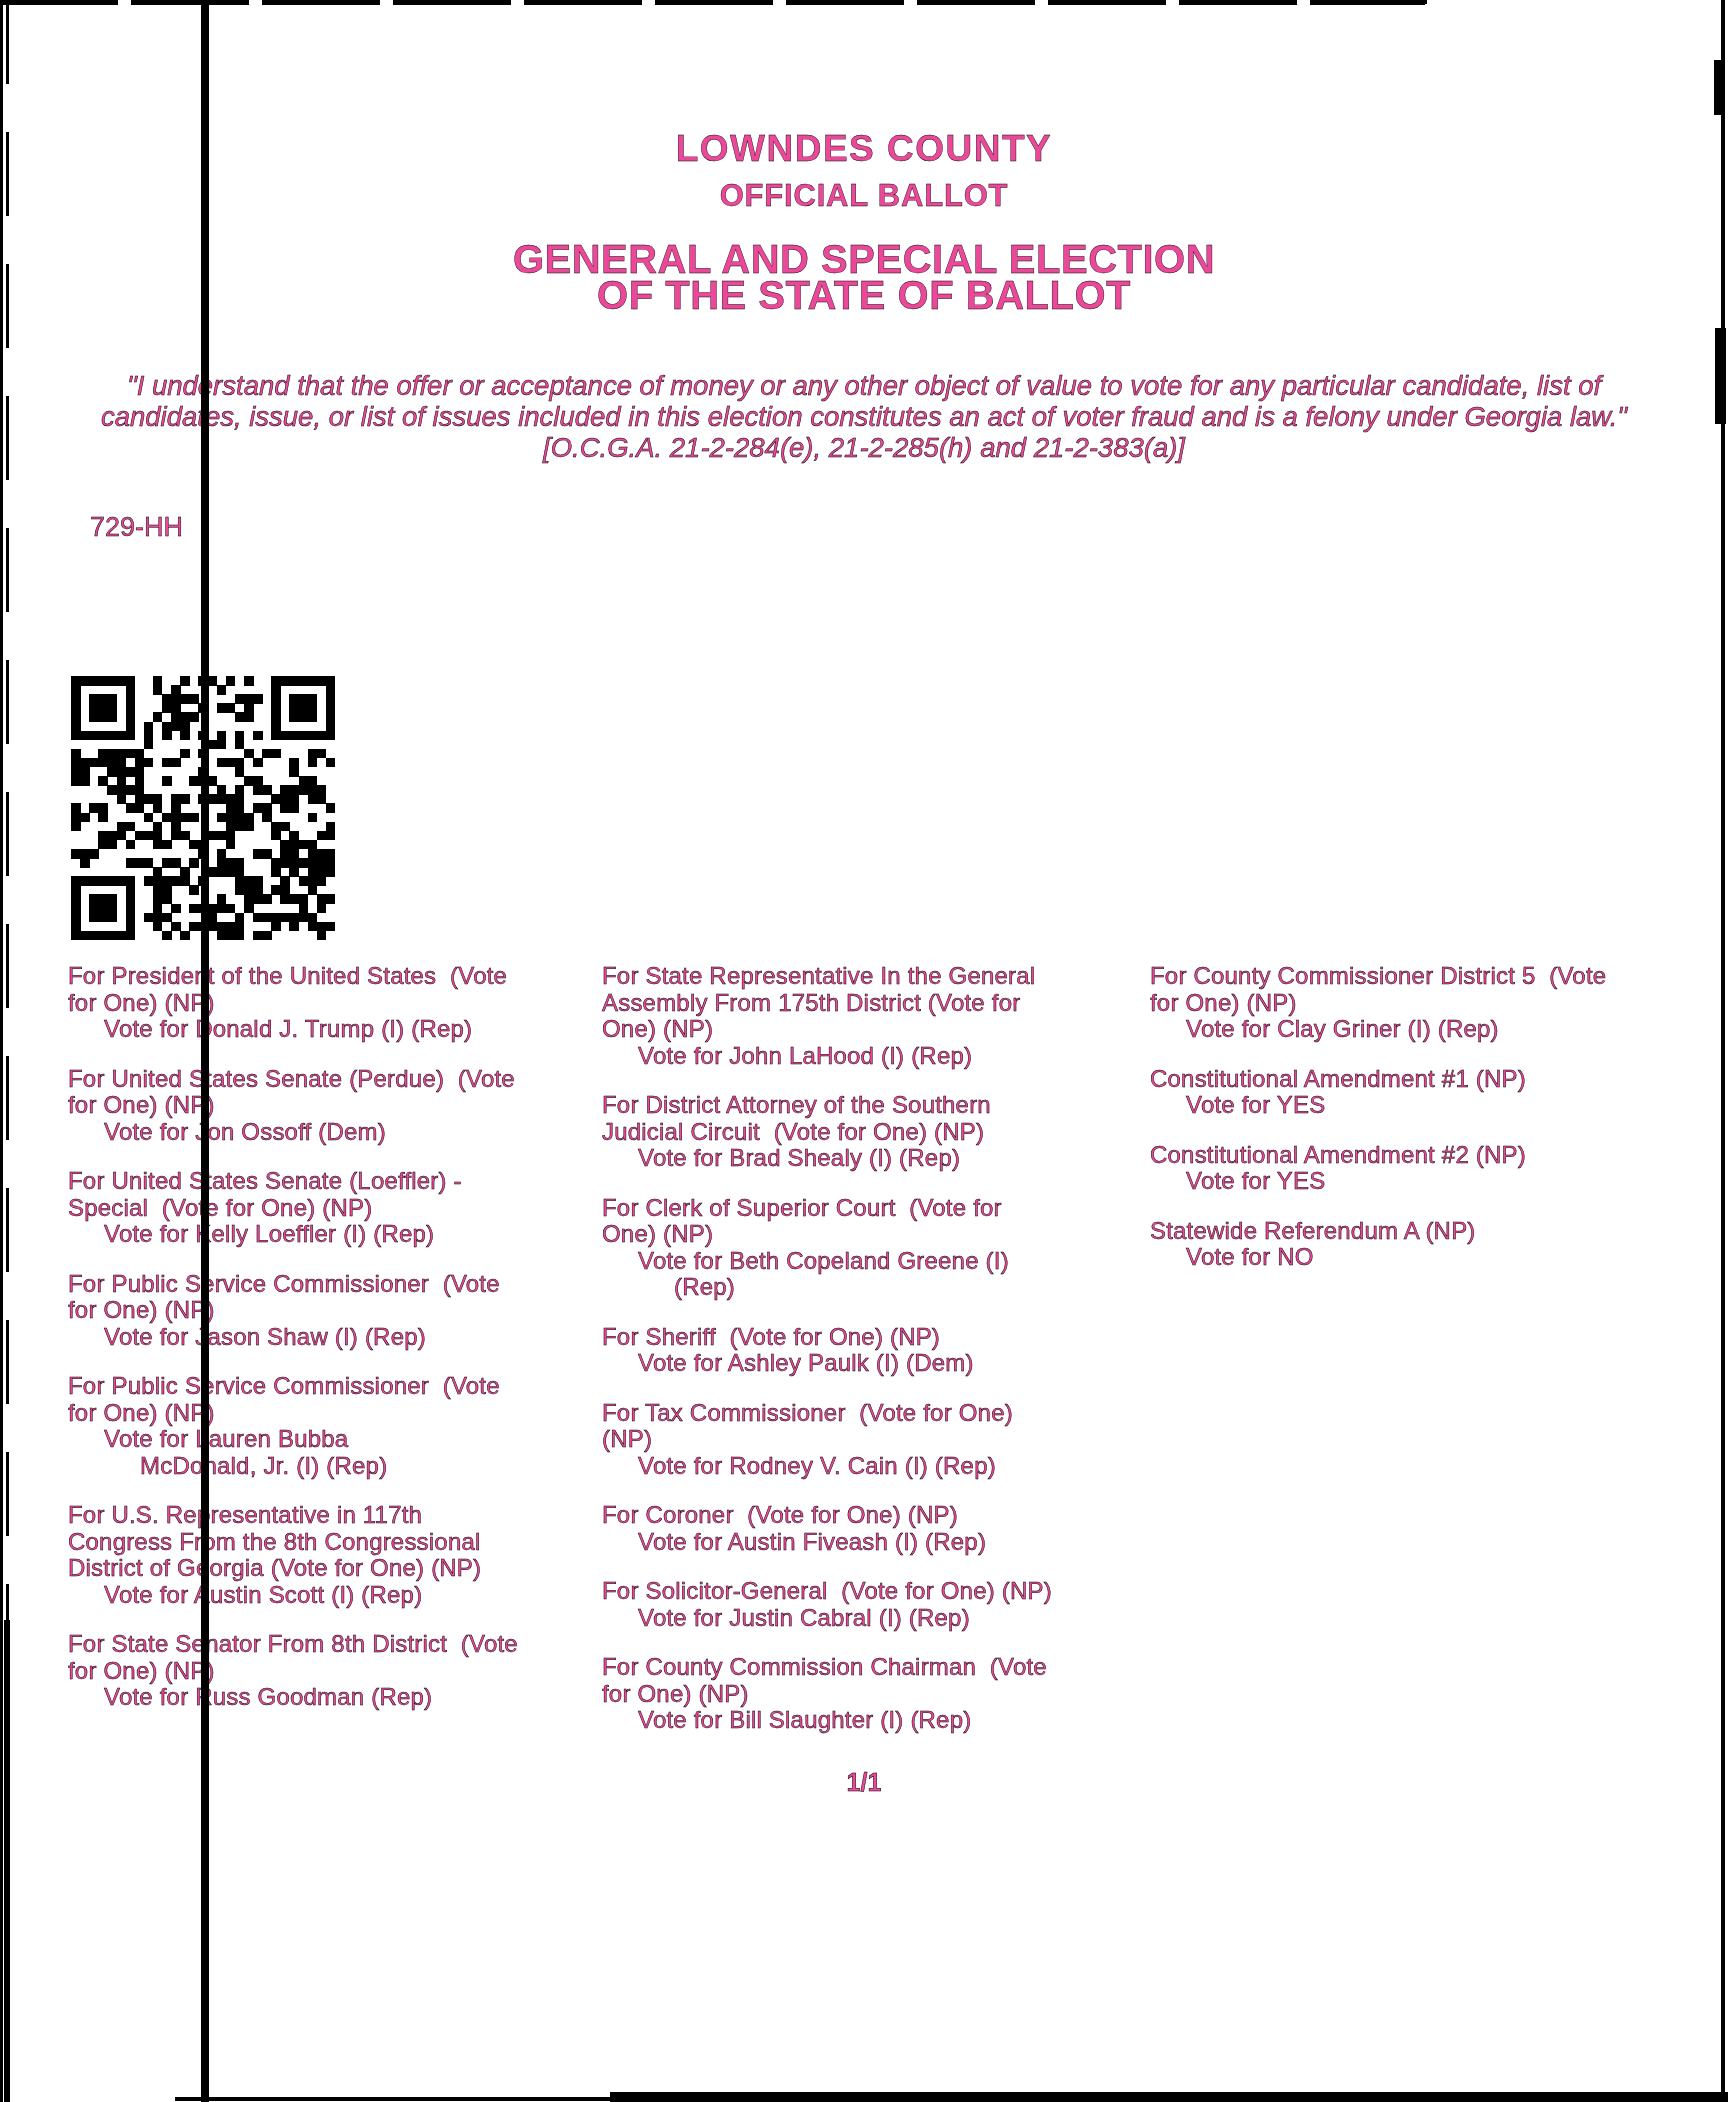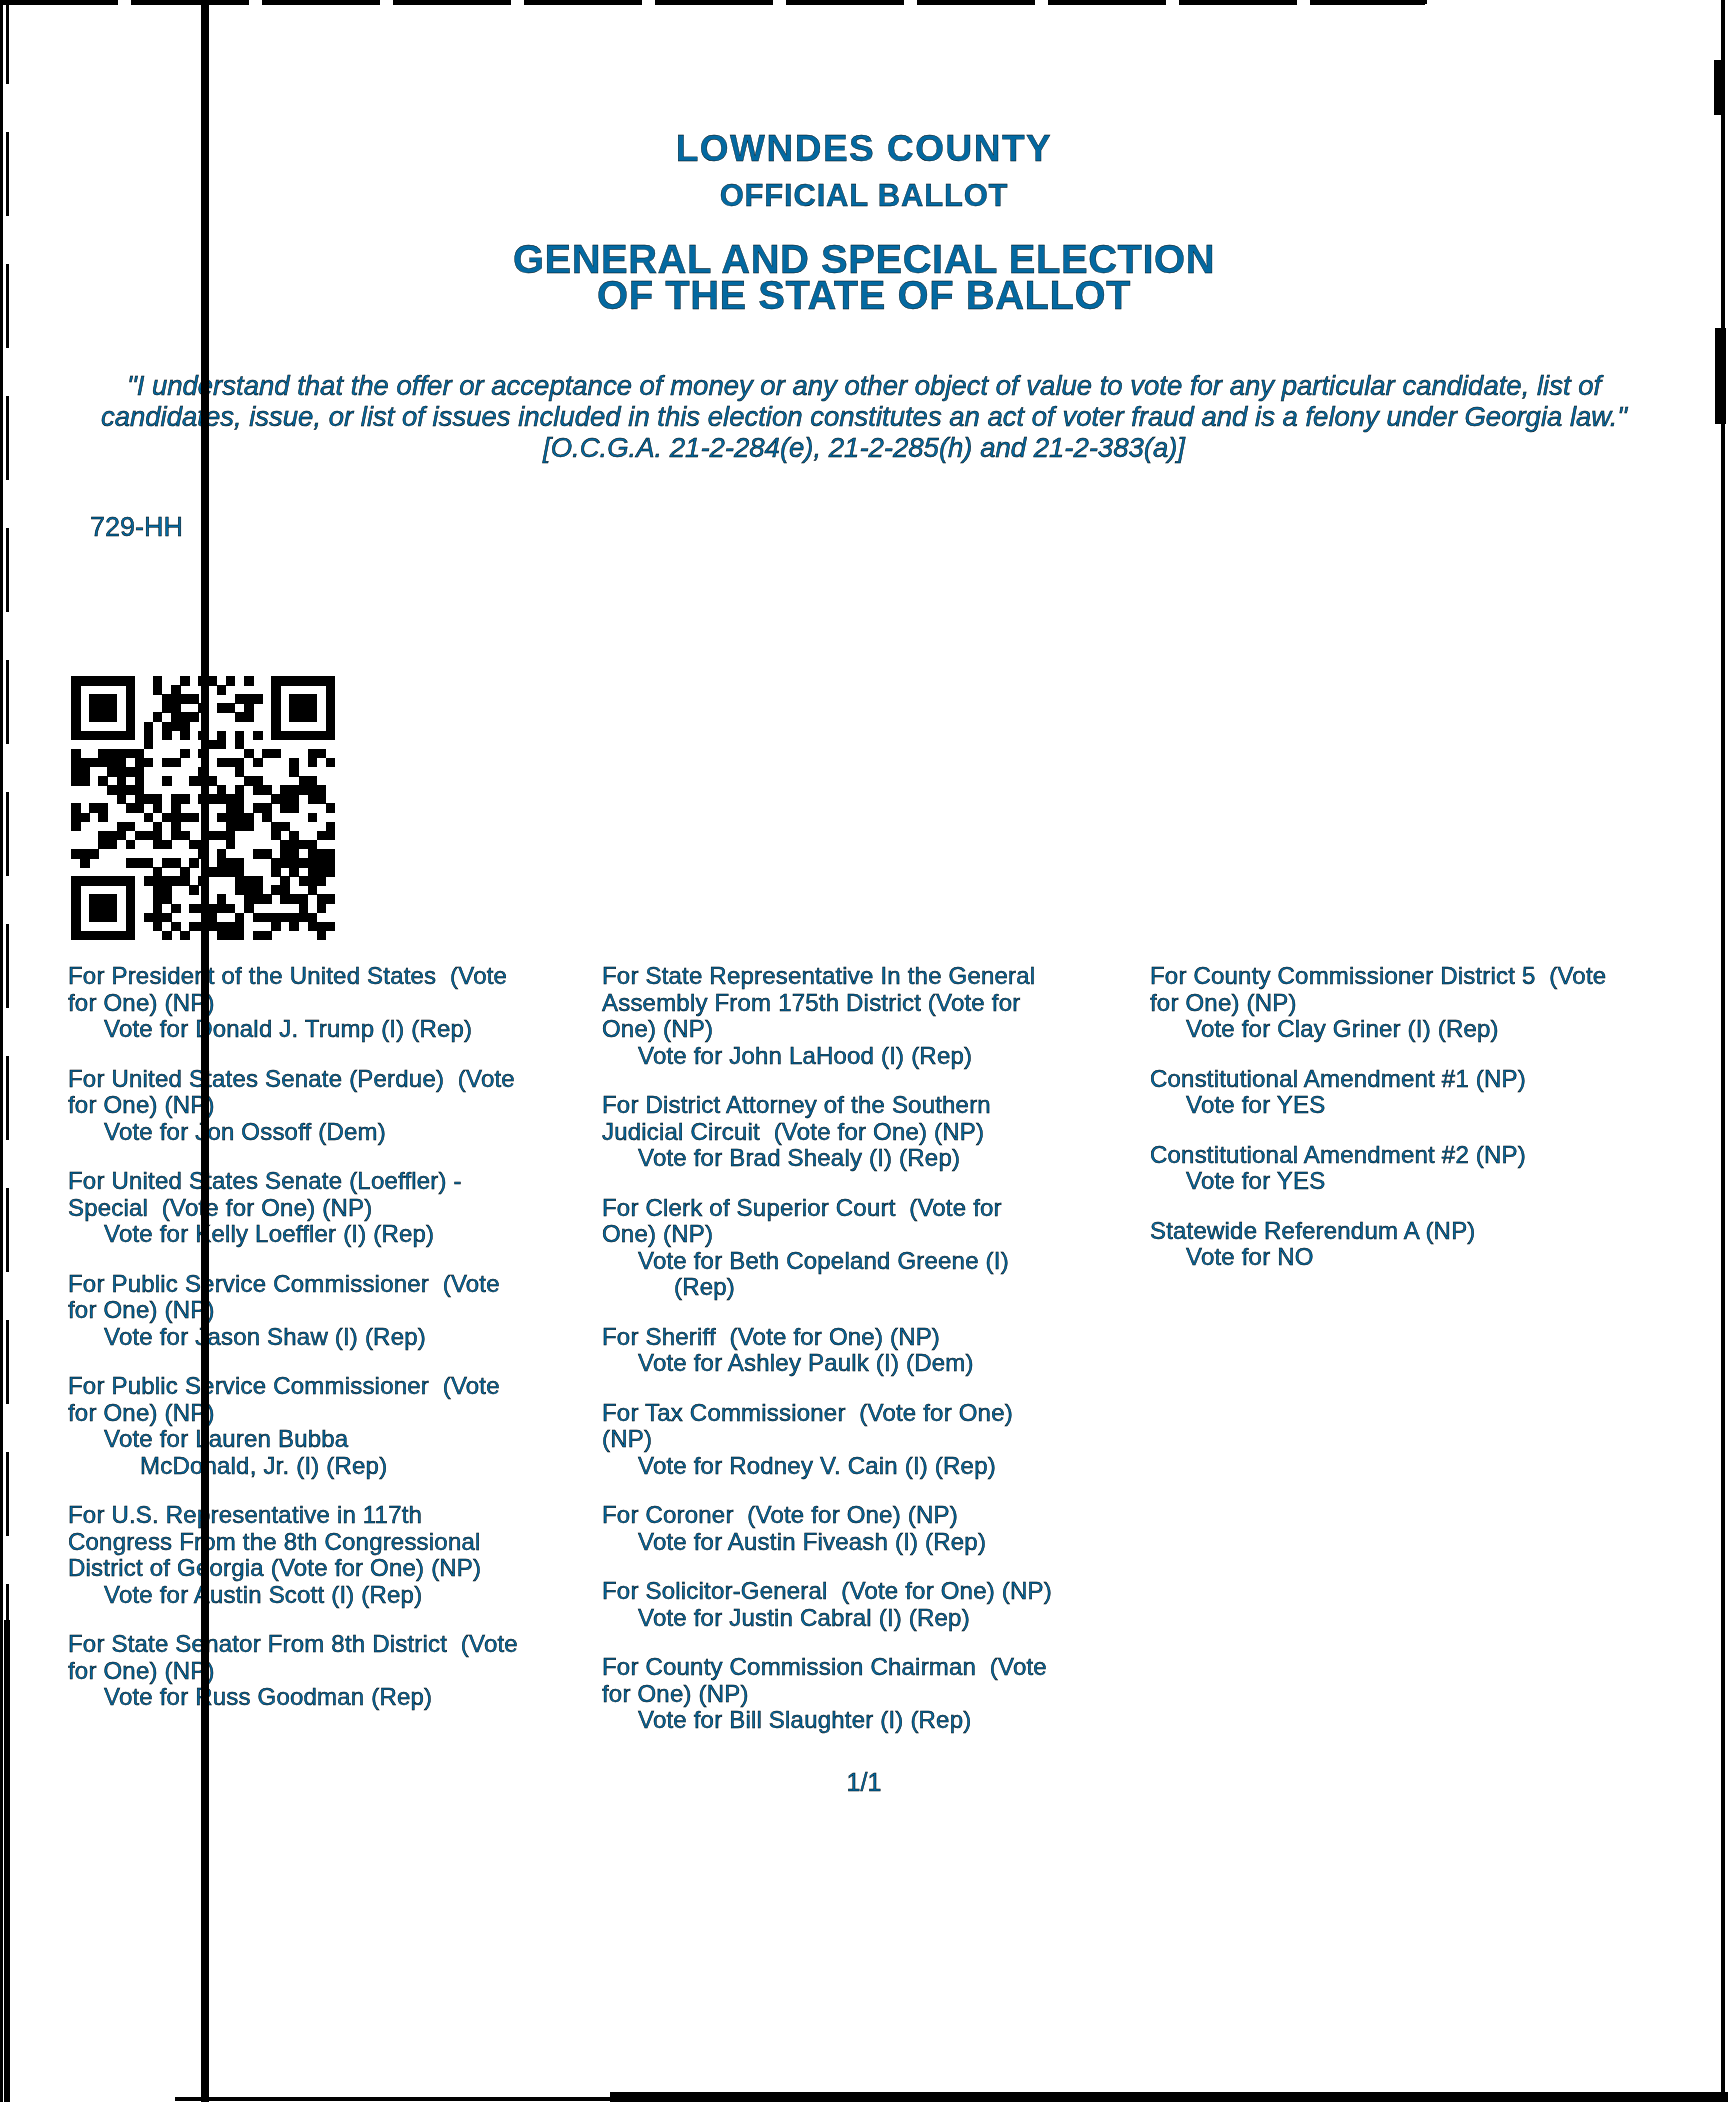--- a/index.html
+++ b/index.html
@@ -1,18 +1,18 @@
 <!DOCTYPE html>
 <html><head>
 <meta charset="utf-8">
 <style>
   html,body{margin:0;padding:0;background:#e8e8e8;}
   .page{
     position:relative;width:1728px;height:2102px;background:#ffffff;
-    overflow:hidden;font-family:"Liberation Sans",sans-serif;color:#0369a1;
+    overflow:hidden;font-family:"Liberation Sans",sans-serif;color:#ec4899;
   }
   .art{position:absolute;background:#000;}
   
   #edge-left-1{left:0;top:0;width:3px;height:2102px;}
   #edge-left-2{left:6px;top:0;width:3px;height:1620px;
     background:repeating-linear-gradient(180deg,#000 0 84px,transparent 84px 132px);}
   #edge-left-3{left:4px;top:1620px;width:6px;height:482px;}
   #edge-top{left:0;top:0;width:1425px;height:5px;
     background:repeating-linear-gradient(90deg,#000 0 118px,transparent 118px 131px);}
   #top-dash-1{left:1338px;top:0;width:20px;height:4px;}
@@ -41,21 +41,21 @@
 
   .col{position:absolute;top:963px;font-size:24px;line-height:26.5px;
     white-space:pre-wrap;-webkit-text-stroke:0.5px #000;letter-spacing:0.2px;}
   #col-1{left:68px;width:462px;}
   #col-2{left:602px;width:452px;}
   #col-3{left:1150px;width:462px;}
   .race{margin-bottom:23px;}
   .sel{padding-left:72px;text-indent:-36px;}
 
   #page-number{position:absolute;top:1768px;left:0;width:1728px;text-align:center;
-    font-size:25px;-webkit-text-stroke:0.5px #000;}
+    font-size:25px;font-weight:bold;-webkit-text-stroke:0.5px #000;}
 </style>
 </head>
 <body>
 
 <div class="page">
 
   <div class="art" id="edge-left-1"></div>
   <div class="art" id="edge-left-2"></div>
   <div class="art" id="edge-left-3"></div>
   <div class="art" id="edge-top"></div>

